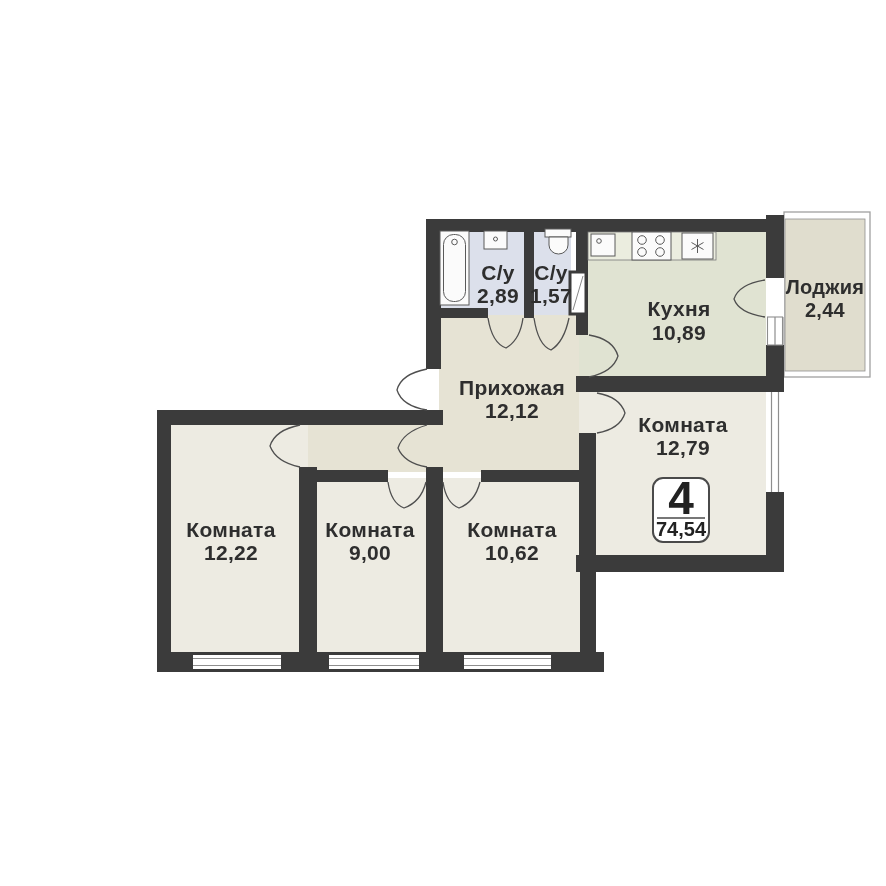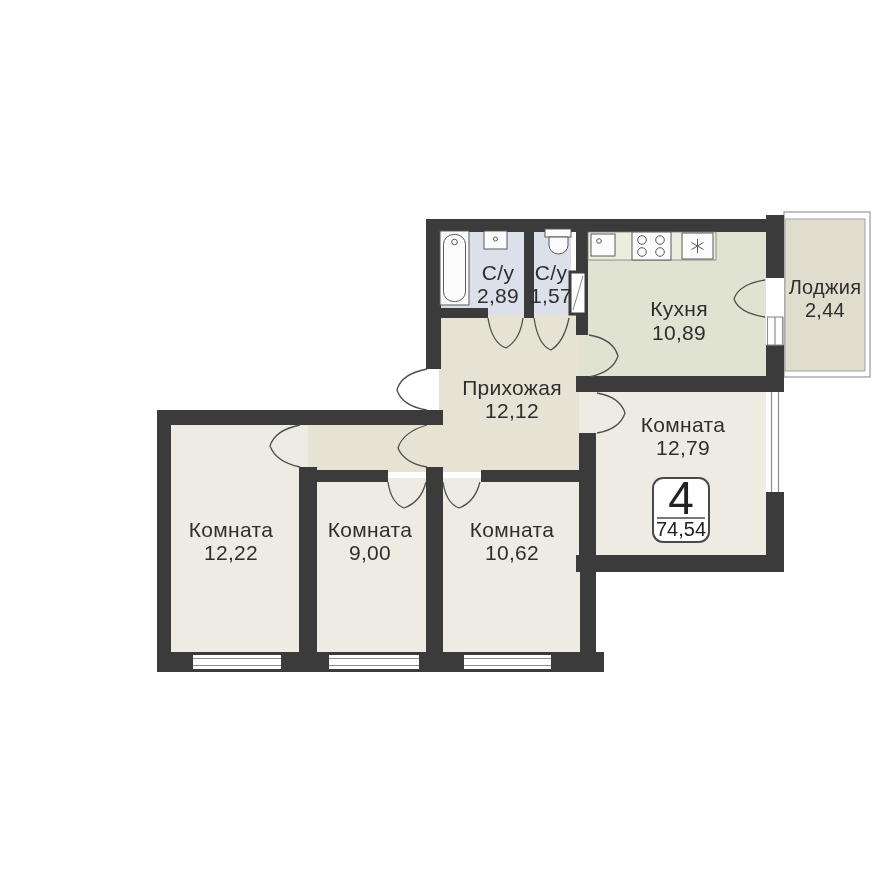--- a/index.html
+++ b/index.html
@@ -1,16 +1,16 @@
 <!DOCTYPE html>
 <html><head>
 <meta charset="utf-8">
 <style>
   html,body{margin:0;padding:0;background:#ffffff;}
-  .stage{width:744px;height:886px;position:relative;margin:0 auto;background:#ffffff;}
+  .stage{width:744px;height:886px;position:relative;margin:0 auto;background:#ffffff;font-weight:bold;}
   svg{display:block;}
   .wall{fill:#3b3b3b;}
   .fill-room{fill:#edebe2;}
   .fill-hall{fill:#e6e3d4;}
   .fill-kitchen{fill:#e0e3d2;}
   .fill-bath{fill:#dce0eb;}
   .fill-loggia{fill:#e0ddce;}
   .fixture{fill:#fbfbfb;stroke:#5a5a5a;stroke-width:1;}
   .fixline{stroke:#5a5a5a;stroke-width:1;fill:none;}
   .counter{fill:#ebeddf;stroke:#787878;stroke-width:0.8;}

